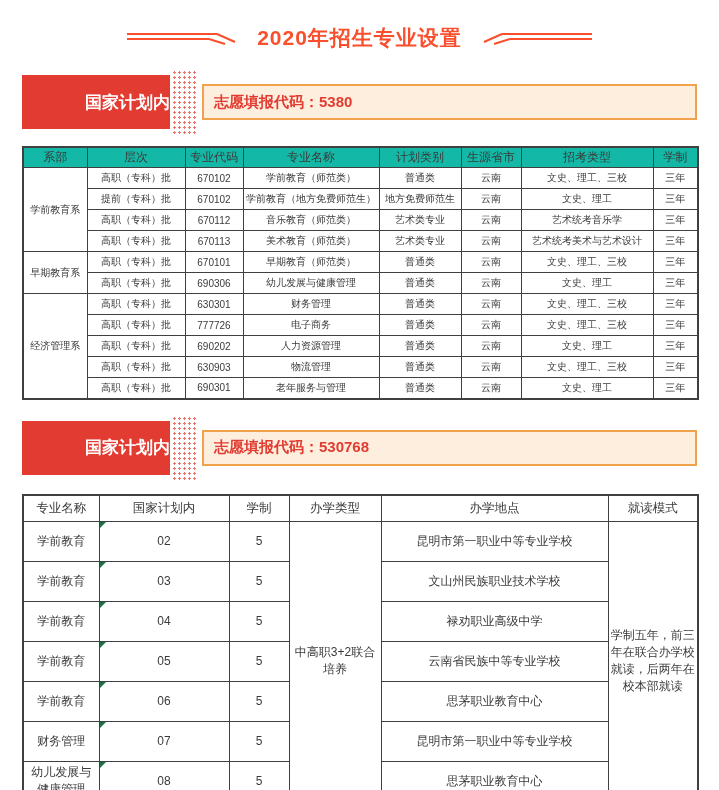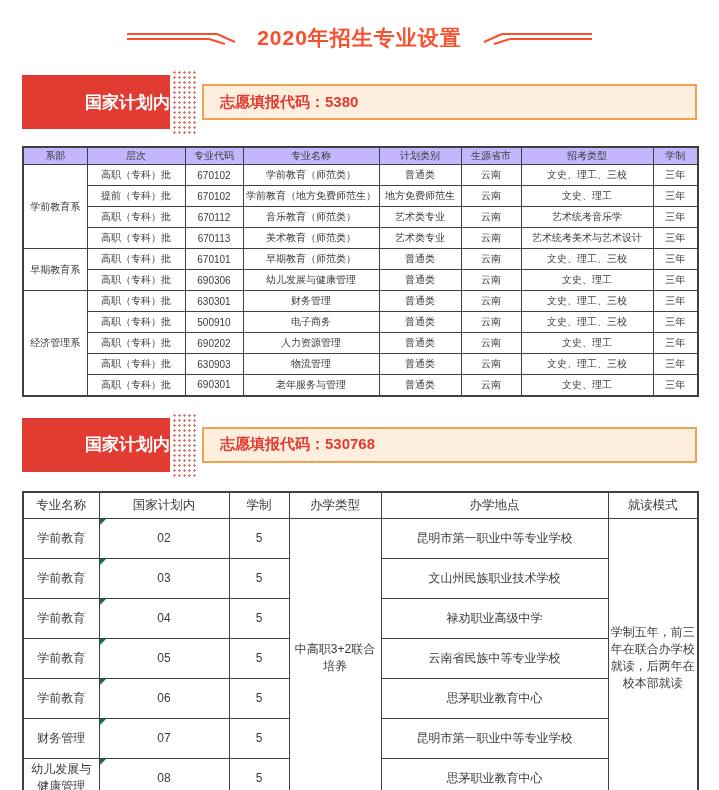--- a/index.html
+++ b/index.html
@@ -22,33 +22,33 @@
     text-align:center; min-width:148px; height:54px; padding:2px 0;
     display:flex; flex-direction:column; justify-content:center; flex:0 0 auto;align-items:flex-end;
   }
   .dots {
     width:26px; height:64px; flex:0 0 auto; margin:0 4px 0 2px;
     background-image:radial-gradient(#e8746a 1.2px, transparent 1.4px);
     background-size:5px 5px;
   }
   .code-box {
     flex:1 1 auto; background:#fdeedd; border:2px solid #f0a24d; height:36px;
-    display:flex; align-items:center; padding-left:16px;
+    display:flex; align-items:center; padding-left:10px;
     color:#e23b31; font-weight:bold; font-size:15px;
   }
 
   
   table { border-collapse:collapse; table-layout:fixed; width:675px; background:#ffffff; }
   table, th, td { border:1px solid #404040; }
   table { border-width:2px; }
   th, td { text-align:center; vertical-align:middle; padding:1px 2px; position:relative; }
   th { font-weight:normal; }
 
   #table1 { font-size:10px; margin-top:6px; }
-  #table1 th { height:17px; background:#c4b5fd; font-size:10px; }
+  #table1 th { height:17px; background:#14b8a6; font-size:12px; }
   #table1 td { height:21px; }
   #table1 td span { white-space:nowrap; }
 
   #table2 { font-size:12px; margin-top:14px; }
   #table2 th { height:27px; font-size:12.5px; }
   #table2 td { height:40px; line-height:17px;text-align:center; }
 
   .corner-marker {
     position:absolute; top:0; left:0; width:0; height:0;
     border-top:6px solid #1d6f42; border-right:6px solid transparent;
@@ -164,21 +164,21 @@
           <td><span>高职（专科）批</span></td>
           <td><span>630301</span></td>
           <td><span>财务管理</span></td>
           <td><span>普通类</span></td>
           <td><span>云南</span></td>
           <td><span>文史、理工、三校</span></td>
           <td><span>三年</span></td>
         </tr>
         <tr>
           <td><span>高职（专科）批</span></td>
-          <td><span>500910</span></td>
+          <td><span>777726</span></td>
           <td><span>电子商务</span></td>
           <td><span>普通类</span></td>
           <td><span>云南</span></td>
           <td><span>文史、理工、三校</span></td>
           <td><span>三年</span></td>
         </tr>
         <tr>
           <td><span>高职（专科）批</span></td>
           <td><span>690202</span></td>
           <td><span>人力资源管理</span></td>

